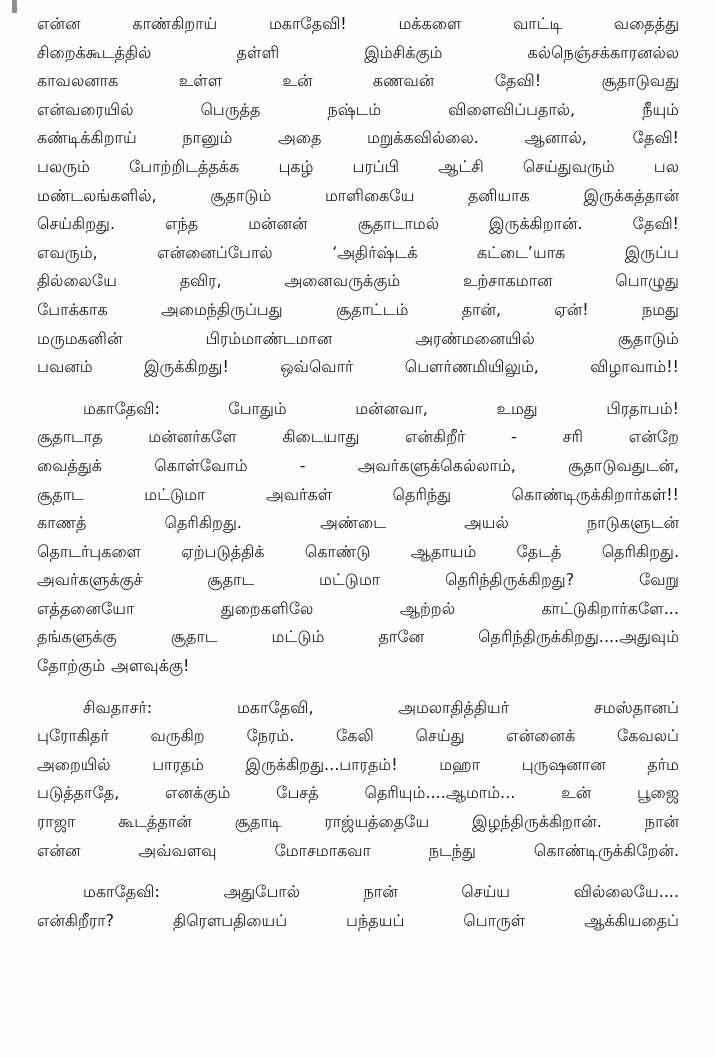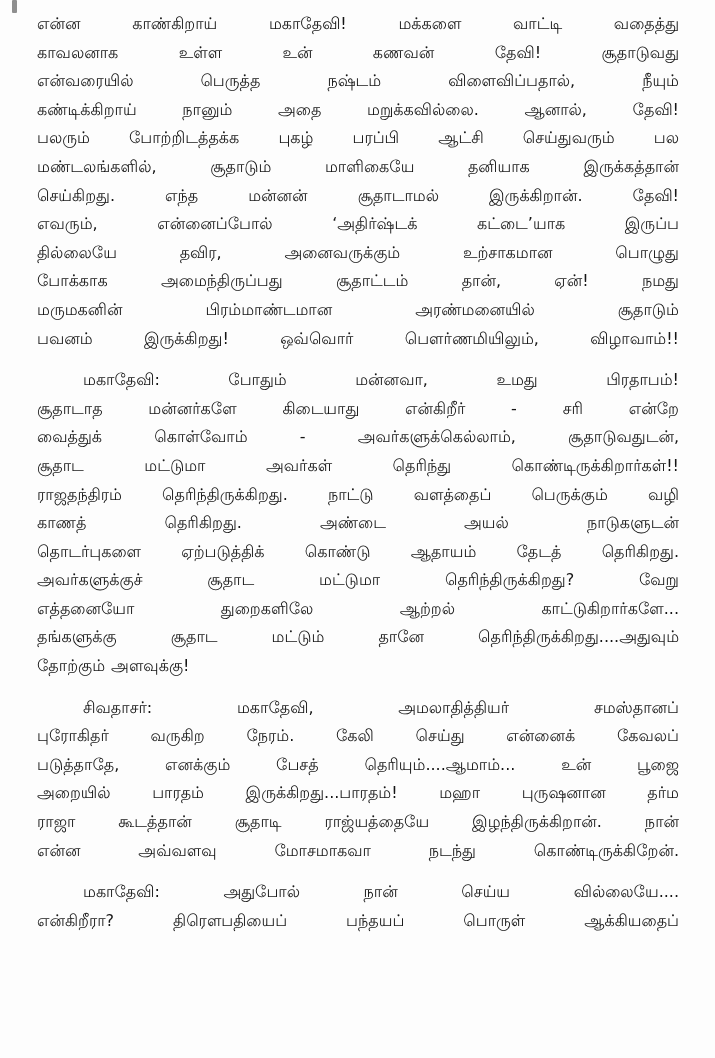--- a/index.html
+++ b/index.html
@@ -54,50 +54,50 @@
   }
 </style>
 </head>
 <body>
 
 <div class="page">
   <div class="artifact-topleft"></div>
   <div>
       <div class="para">
         <div class="line">என்ன காண்கிறாய் மகாதேவி! மக்களை வாட்டி வதைத்து</div>
+        <div class="line">சிறைக்கூடத்தில் தள்ளி இம்சிக்கும் கல்நெஞ்சக்காரனல்ல</div>
         <div class="line">காவலனாக உள்ள உன் கணவன் தேவி! சூதாடுவது</div>
         <div class="line">என்வரையில் பெருத்த நஷ்டம் விளைவிப்பதால், நீயும்</div>
         <div class="line">கண்டிக்கிறாய் நானும் அதை மறுக்கவில்லை. ஆனால், தேவி!</div>
         <div class="line">பலரும் போற்றிடத்தக்க புகழ் பரப்பி ஆட்சி செய்துவரும் பல</div>
         <div class="line">மண்டலங்களில், சூதாடும் மாளிகையே தனியாக இருக்கத்தான்</div>
         <div class="line">செய்கிறது. எந்த மன்னன் சூதாடாமல் இருக்கிறான். தேவி!</div>
         <div class="line">எவரும், என்னைப்போல் ‘அதிர்ஷ்டக் கட்டை’யாக இருப்ப</div>
         <div class="line">தில்லையே தவிர, அனைவருக்கும் உற்சாகமான பொழுது</div>
         <div class="line">போக்காக அமைந்திருப்பது சூதாட்டம் தான், ஏன்! நமது</div>
         <div class="line">மருமகனின் பிரம்மாண்டமான அரண்மனையில் சூதாடும்</div>
         <div class="line">பவனம் இருக்கிறது! ஒவ்வொர் பௌர்ணமியிலும், விழாவாம்!!</div>
       </div>
       <div class="para">
         <div class="line indent">மகாதேவி: போதும் மன்னவா, உமது பிரதாபம்!</div>
         <div class="line">சூதாடாத மன்னர்களே கிடையாது என்கிறீர் - சரி என்றே</div>
         <div class="line">வைத்துக் கொள்வோம் - அவர்களுக்கெல்லாம், சூதாடுவதுடன்,</div>
         <div class="line">சூதாட மட்டுமா அவர்கள் தெரிந்து கொண்டிருக்கிறார்கள்!!</div>
-        <div class="line">ராஜதந்திரம் தெரிந்திருக்கிறது. நாட்டு வளத்தைப் பெருக்கும் வழி</div>
         <div class="line">காணத் தெரிகிறது. அண்டை அயல் நாடுகளுடன்</div>
         <div class="line">தொடர்புகளை ஏற்படுத்திக் கொண்டு ஆதாயம் தேடத் தெரிகிறது.</div>
         <div class="line">அவர்களுக்குச் சூதாட மட்டுமா தெரிந்திருக்கிறது? வேறு</div>
         <div class="line">எத்தனையோ துறைகளிலே ஆற்றல் காட்டுகிறார்களே...</div>
         <div class="line">தங்களுக்கு சூதாட மட்டும் தானே தெரிந்திருக்கிறது....அதுவும்</div>
         <div class="line no-just">தோற்கும் அளவுக்கு!</div>
       </div>
       <div class="para">
         <div class="line indent">சிவதாசர்: மகாதேவி, அமலாதித்தியர் சமஸ்தானப்</div>
         <div class="line">புரோகிதர் வருகிற நேரம். கேலி செய்து என்னைக் கேவலப்</div>
+        <div class="line">அறையில் பாரதம் இருக்கிறது...பாரதம்! மஹா புருஷனான தர்ம</div>
         <div class="line">படுத்தாதே, எனக்கும் பேசத் தெரியும்....ஆமாம்... உன் பூஜை</div>
-        <div class="line">அறையில் பாரதம் இருக்கிறது...பாரதம்! மஹா புருஷனான தர்ம</div>
         <div class="line">ராஜா கூடத்தான் சூதாடி ராஜ்யத்தையே இழந்திருக்கிறான். நான்</div>
         <div class="line">என்ன அவ்வளவு மோசமாகவா நடந்து கொண்டிருக்கிறேன்.</div>
       </div>
       <div class="para">
         <div class="line indent">மகாதேவி: அதுபோல் நான் செய்ய வில்லையே....</div>
         <div class="line">என்கிறீரா? திரௌபதியைப் பந்தயப் பொருள் ஆக்கியதைப்</div>
       </div>
     </div>
 </div>
 

